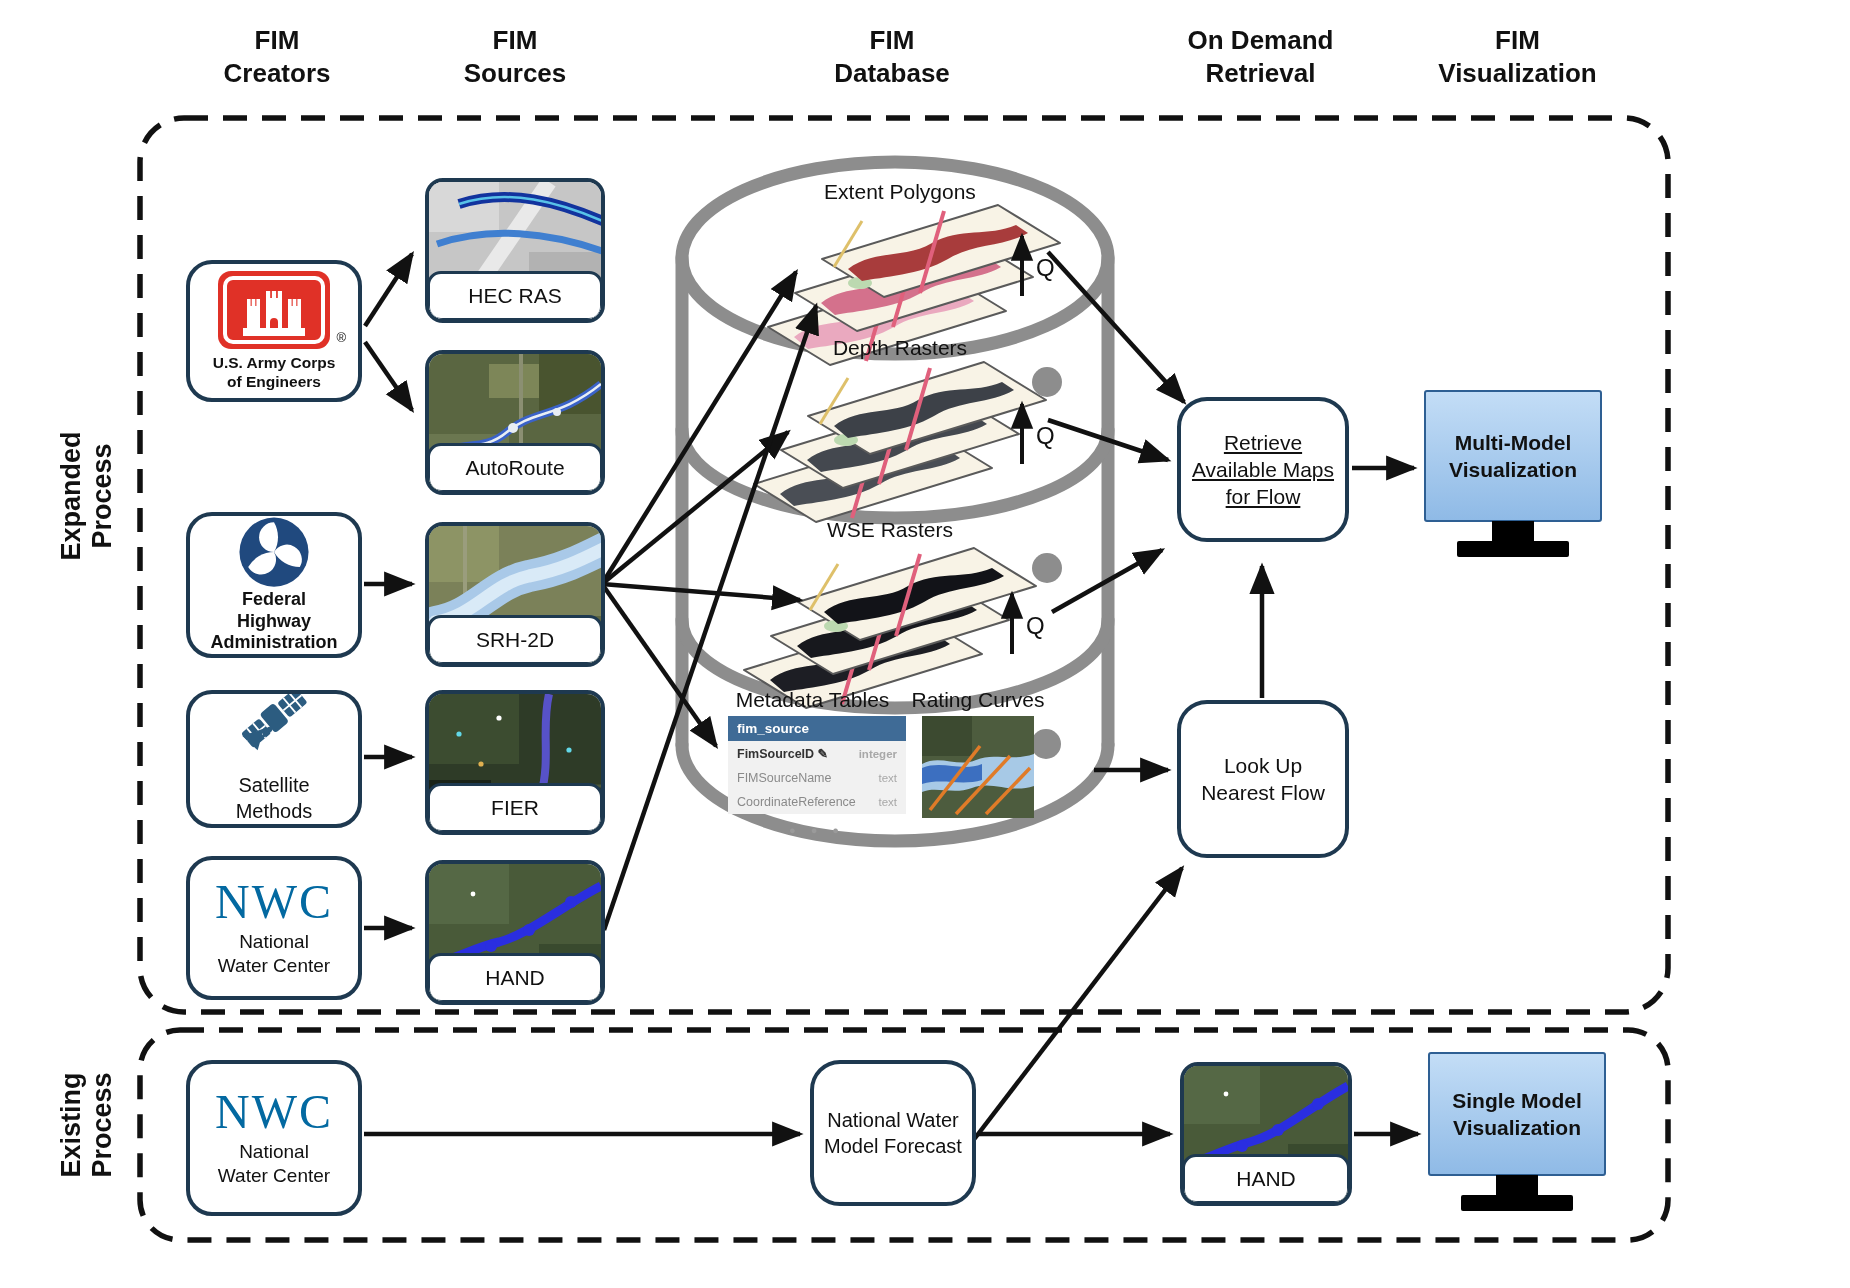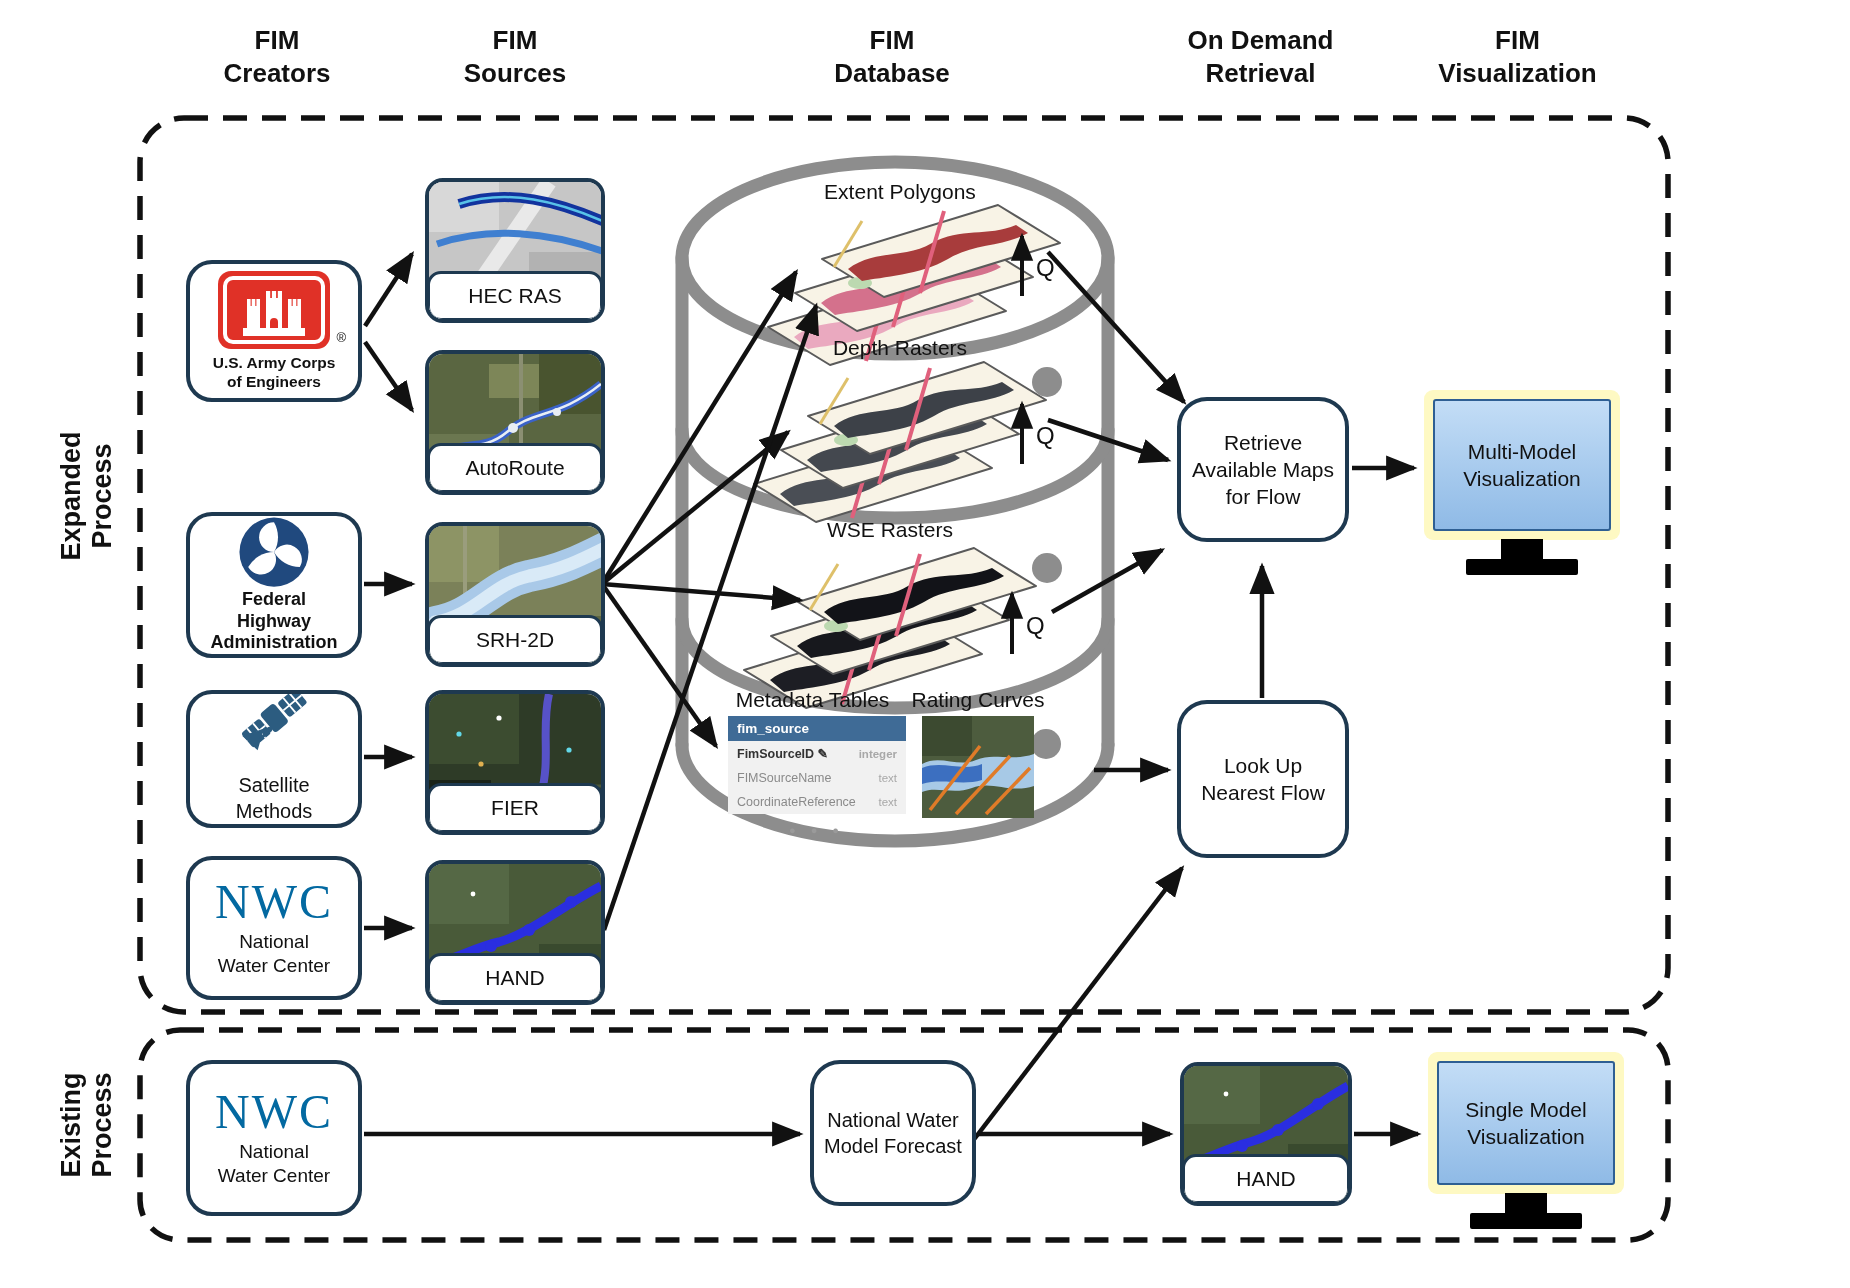--- a/index.html
+++ b/index.html
@@ -19,21 +19,21 @@
   .box{position:absolute;background:#fff;border:4px solid #1e3950;border-radius:30px;display:flex;align-items:center;justify-content:center;text-align:center;font-size:21px;line-height:1.3;z-index:2;box-sizing:border-box;padding:10px;}
   .dbtext{position:absolute;font-size:21px;text-align:center;z-index:2;}
   .meta-table{position:absolute;left:728px;top:716px;width:178px;z-index:2;font-size:12.5px;}
   .mt-head{background:#3f6b96;color:#fff;font-weight:700;font-size:13.5px;padding:5px 9px;}
   .mt-row{background:#f1f1f1;display:flex;justify-content:space-between;align-items:center;padding:5px 9px;color:#8a8a8a;}
   .mt-row.first{color:#333;font-weight:700;}
   .mt-type{color:#a8a8a8;font-size:11.5px;}
   .mt-dots{position:absolute;left:728px;top:824px;width:178px;text-align:center;color:#9a9a9a;font-size:11px;letter-spacing:6px;z-index:2;}
   .rating-thumb{position:absolute;left:922px;top:716px;width:112px;height:102px;z-index:2;overflow:hidden;}
   .monitor{position:absolute;z-index:2;}
-  .mframe{background:#fef9c3;border-radius:9px;padding:9px;}
+  .mframe{background:#fef9c3;border-radius:9px;font-weight:bold;}
   .mscreen{width:178px;background:linear-gradient(180deg,#c3ddf6,#8fbae6);border:2px solid #2e5f93;border-radius:3px;display:flex;align-items:center;justify-content:center;text-align:center;font-size:21px;line-height:1.3;box-sizing:border-box;}
   .mstand{width:42px;height:20px;background:#000;margin:-1px auto 0;}
   .mbase{width:112px;height:16px;background:#000;margin:0 auto;border-radius:2px;}
   .tm{position:absolute;font-size:13px;}
 </style>
 </head>
 <body>
 
 <div id="canvas">
 
@@ -342,21 +342,21 @@
       <rect width="112" height="102" fill="#4d5c3e"></rect>
       <rect x="0" y="0" width="50" height="40" fill="#3c4a30"></rect>
       <path d="M0 48 C18 38 36 52 54 44 C72 36 88 46 112 38 L112 70 C88 78 70 64 50 72 C32 79 14 70 0 76 Z" fill="#a7c9e6"></path>
       <path d="M0 52 C20 44 40 56 60 48 L60 64 C40 70 20 62 0 68 Z" fill="#3c6fc0"></path>
       <path d="M8 94 L58 30" stroke="#e07b28" stroke-width="3.5" fill="none"></path>
       <path d="M34 98 L88 40" stroke="#e07b28" stroke-width="3.5" fill="none"></path>
       <path d="M64 98 L108 52" stroke="#e07b28" stroke-width="3.5" fill="none"></path>
     </svg>
   </div>
 
-  <div class="box" style="left:1177px;top:397px;width:172px;height:145px;">
+  <div class="box" style="left:1177px;top:397px;width:172px;height:145px;text-decoration:underline;">
     <span>Retrieve Available Maps for Flow</span>
   </div>
   <div class="box" style="left:1177px;top:700px;width:172px;height:158px;">
     <span>Look Up Nearest Flow</span>
   </div>
 
   <div class="monitor" style="left:1424px;top:390px;">
     <div class="mframe">
       <div class="mscreen" style="height:132px;">
         <span>Multi-Model Visualization</span>

